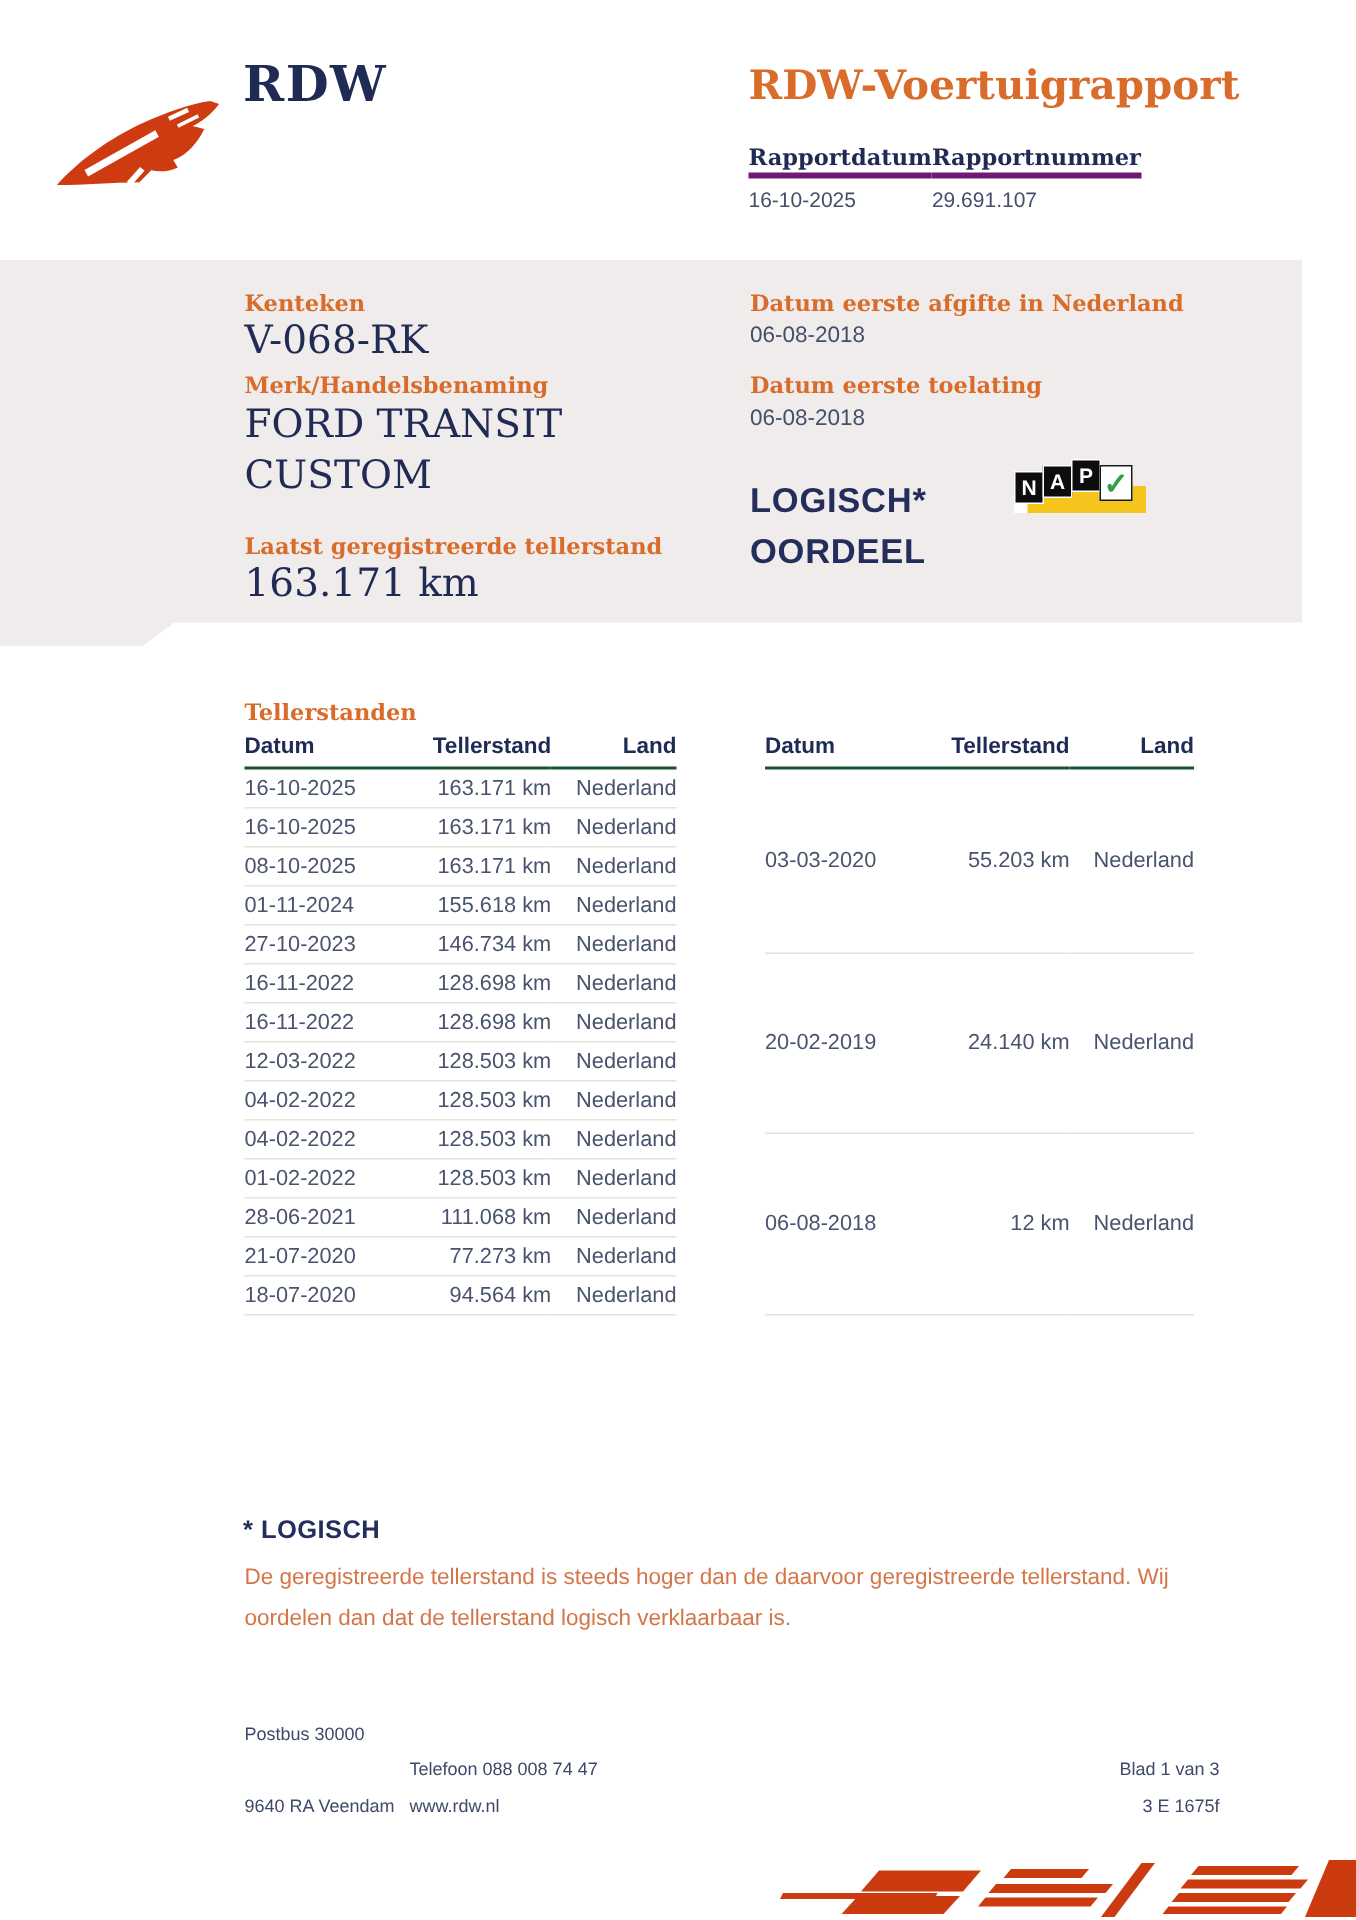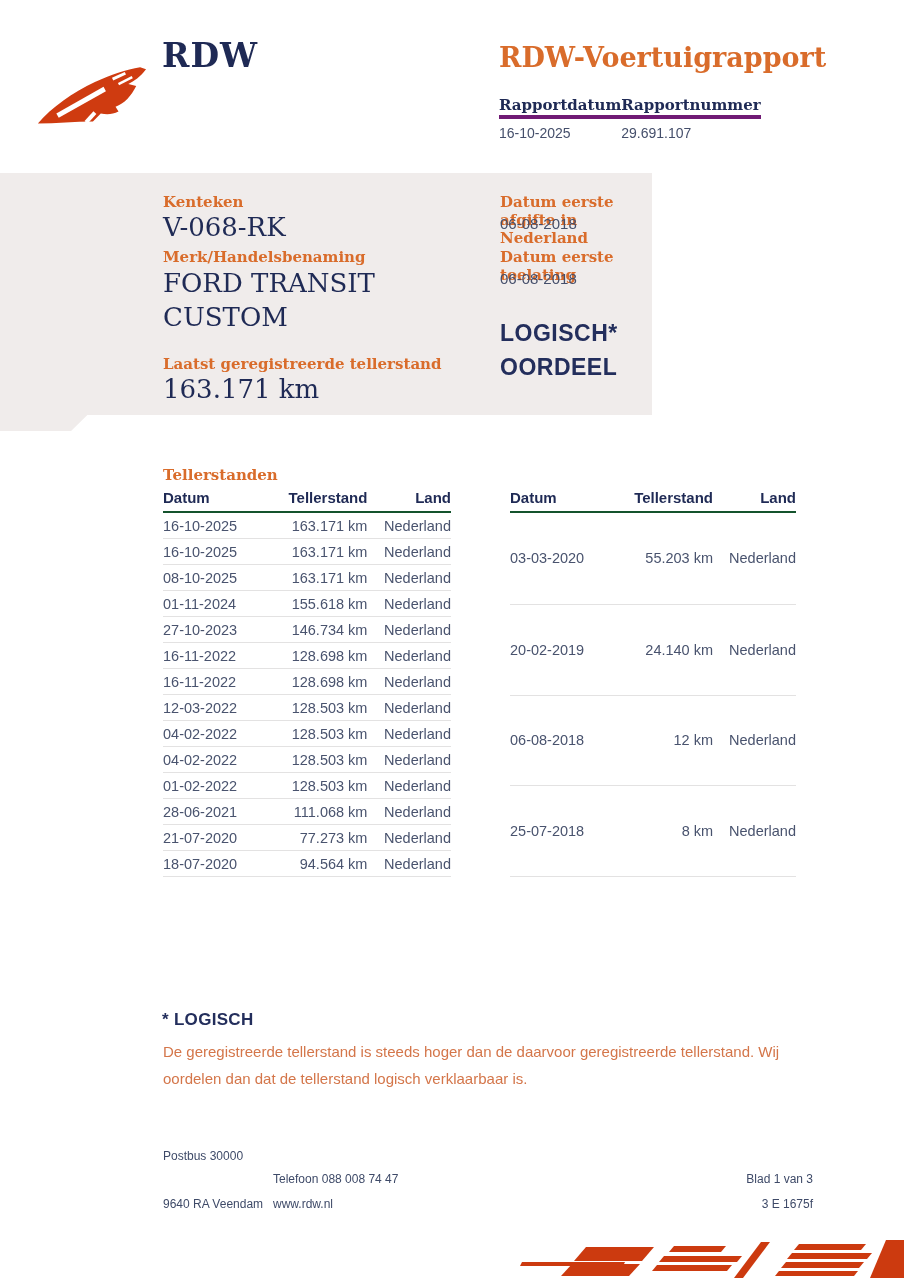--- a/index.html
+++ b/index.html
@@ -13,21 +13,21 @@
                font-weight:700; font-size:33px; color:#1f2a55; letter-spacing:1px; }
   .doc-title { position:absolute; left:499px; top:42px; font-family:"DejaVu Serif", serif;
                font-weight:700; font-size:27px; color:#d96c2b; }
   .meta { position:absolute; left:499px; top:96px; display:flex; }
   .meta-col { min-width:112px; margin-right:0; }
   .meta-label { display:inline-block; font-family:"DejaVu Serif", serif; font-weight:700;
                 font-size:15px; color:#1f2a55; border-bottom:4px solid #701a75; padding-bottom:1px; }
   .meta-value { margin-top:6px; font-size:14px; color:#454f6b; }
 
   
-  .panel { position:absolute; left:0; top:173px; width:652px; height:258px; background:#f0eceb;
+  .panel { position:absolute; left:0; top:173px; width:868px; height:258px; background:#f0eceb;
            clip-path:polygon(0 0, 100% 0, 100% 93.8%, 13.4% 93.8%, 10.9% 100%, 0 100%);padding-left:24px; }
   .fld-label { font-family:"DejaVu Serif", serif; font-weight:700; font-size:15px; color:#d96c2b; }
   .fld-big { font-family:"DejaVu Serif", serif; font-size:26px; color:#1f2a55; line-height:32px; }
   .fld-plain { font-size:15px; color:#454f6b; }
   .p-abs { position:absolute; }
 
   .verdict { position:absolute; left:500px; top:143px; font-weight:700; font-size:23px;
              line-height:34px; color:#232e5c; letter-spacing:0.5px; }
 
   
@@ -245,25 +245,20 @@
             <td class="num">Nederland</td>
           </tr>
           <tr>
             <td>20-02-2019</td>
             <td class="num">24.140 km</td>
             <td class="num">Nederland</td>
           </tr>
           <tr>
             <td>06-08-2018</td>
             <td class="num">12 km</td>
-            <td class="num">Nederland</td>
-          </tr>
-          <tr>
-            <td>25-07-2018</td>
-            <td class="num">8 km</td>
             <td class="num">Nederland</td>
           </tr>
         </tbody>
     </table>
   </div>
 
   <div class="expl-title">* LOGISCH</div>
   <div class="expl-text">De geregistreerde tellerstand is steeds hoger dan de daarvoor geregistreerde tellerstand. Wij oordelen dan dat de tellerstand logisch verklaarbaar is.</div>
 
   <div class="footer-item f-addr1">Postbus 30000</div>

